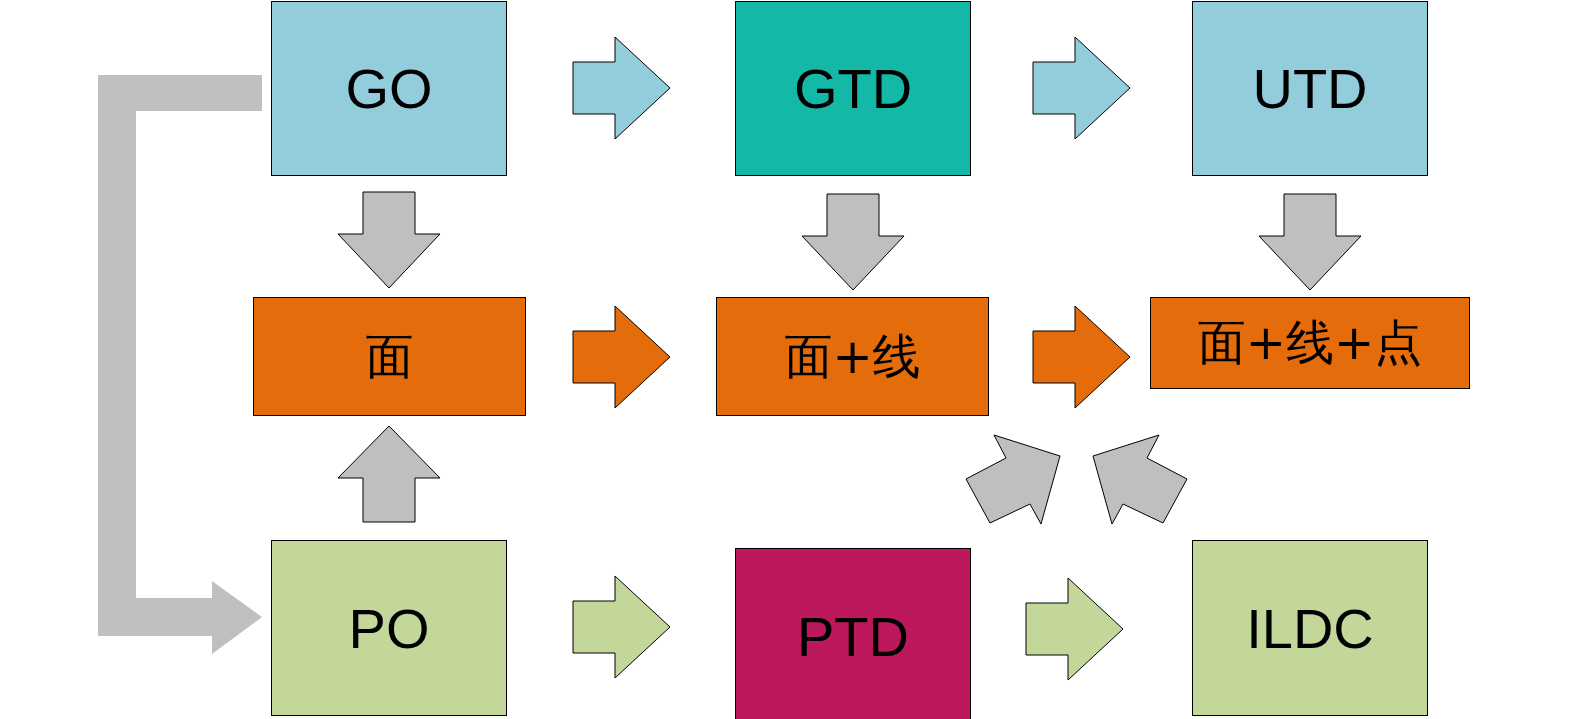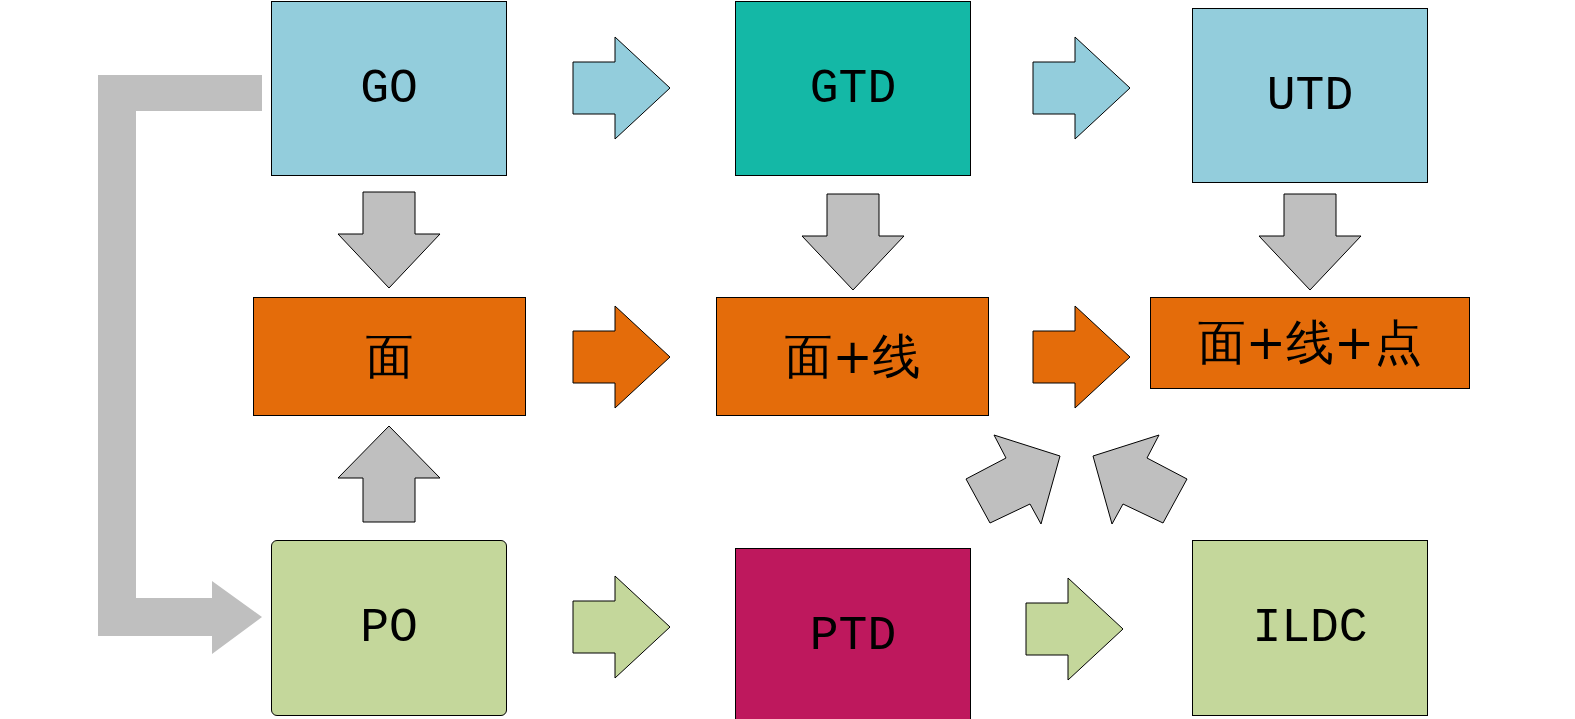--- a/index.html
+++ b/index.html
@@ -2,21 +2,21 @@
 <html><head>
 <meta charset="utf-8">
 <style>
   html, body { margin: 0; padding: 0; background: #ffffff; }
   body { width: 1575px; height: 719px; position: relative; overflow: hidden;
          font-family: "DejaVu Serif", "Liberation Serif", serif; }
   svg { position: absolute; left: 0; top: 0; }
   .node { position: absolute; box-sizing: border-box; border: 1.5px solid #000;
           display: flex; align-items: center; justify-content: center;
           color: #000; }
-  .node span { font-family: Liberation Mono, monospace; font-size: 48px; }
+  .node span { font-family: Liberation Sans, sans-serif; font-size: 56px; }
   .node.cn span { font-family: "DejaVu Sans", "Liberation Sans", sans-serif; font-size: 48px; }
 </style>
 </head>
 <body>
 
 <svg width="1575" height="719">
 
   <polygon points="262,75 262,111 136,111 136,598 212,598 212,581 262,617 212,654 212,636 98,636 98,75" fill="#BFBFBF" stroke="none"></polygon>
 
   <polygon points="573,62 615,62 615,37 670,88 615,139 615,114 573,114" fill="#93CDDC" stroke="#000" stroke-width="1"></polygon>
@@ -37,35 +37,35 @@
   <polygon points="573,601 615,601 615,576 670,627 615,678 615,653 573,653" fill="#C4D79B" stroke="#000" stroke-width="1"></polygon>
   <polygon points="1026,603 1068,603 1068,578 1123,629 1068,680 1068,655 1026,655" fill="#C4D79B" stroke="#000" stroke-width="1"></polygon>
 </svg>
 
 <div class="node" style="left:271px; top:1px; width:236px; height:175px; background:#93CDDC;">
   <span>GO</span>
 </div>
 <div class="node" style="left:735px; top:1px; width:236px; height:175px; background:#14b8a6;">
   <span>GTD</span>
 </div>
-<div class="node" style="left:1192px; top:8px; width:236px; height:175px; background:#93CDDC;">
+<div class="node" style="left:1192px; top:1px; width:236px; height:175px; background:#93CDDC;">
   <span>UTD</span>
 </div>
 
 <div class="node cn" style="left:253px; top:297px; width:273px; height:119px; background:#E46C0A;">
   <span>面</span>
 </div>
 <div class="node cn" style="left:716px; top:297px; width:273px; height:119px; background:#E46C0A;justify-content:center;">
   <span>面+线</span>
 </div>
 <div class="node cn" style="left:1150px; top:297px; width:320px; height:92px; background:#E46C0A;">
   <span>面+线+点</span>
 </div>
 
-<div class="node" style="left:271px; top:540px; width:236px; height:176px; background:#C4D79B;border-radius:6px;">
+<div class="node" style="left:271px; top:540px; width:236px; height:176px; background:#C4D79B;">
   <span>PO</span>
 </div>
 <div class="node" style="left:735px; top:540px; width:236px; height:176px; background:#be185d;margin-top:8px;">
   <span>PTD</span>
 </div>
 <div class="node" style="left:1192px; top:540px; width:236px; height:176px; background:#C4D79B;justify-content:center;">
   <span>ILDC</span>
 </div>
 
 </body></html>

